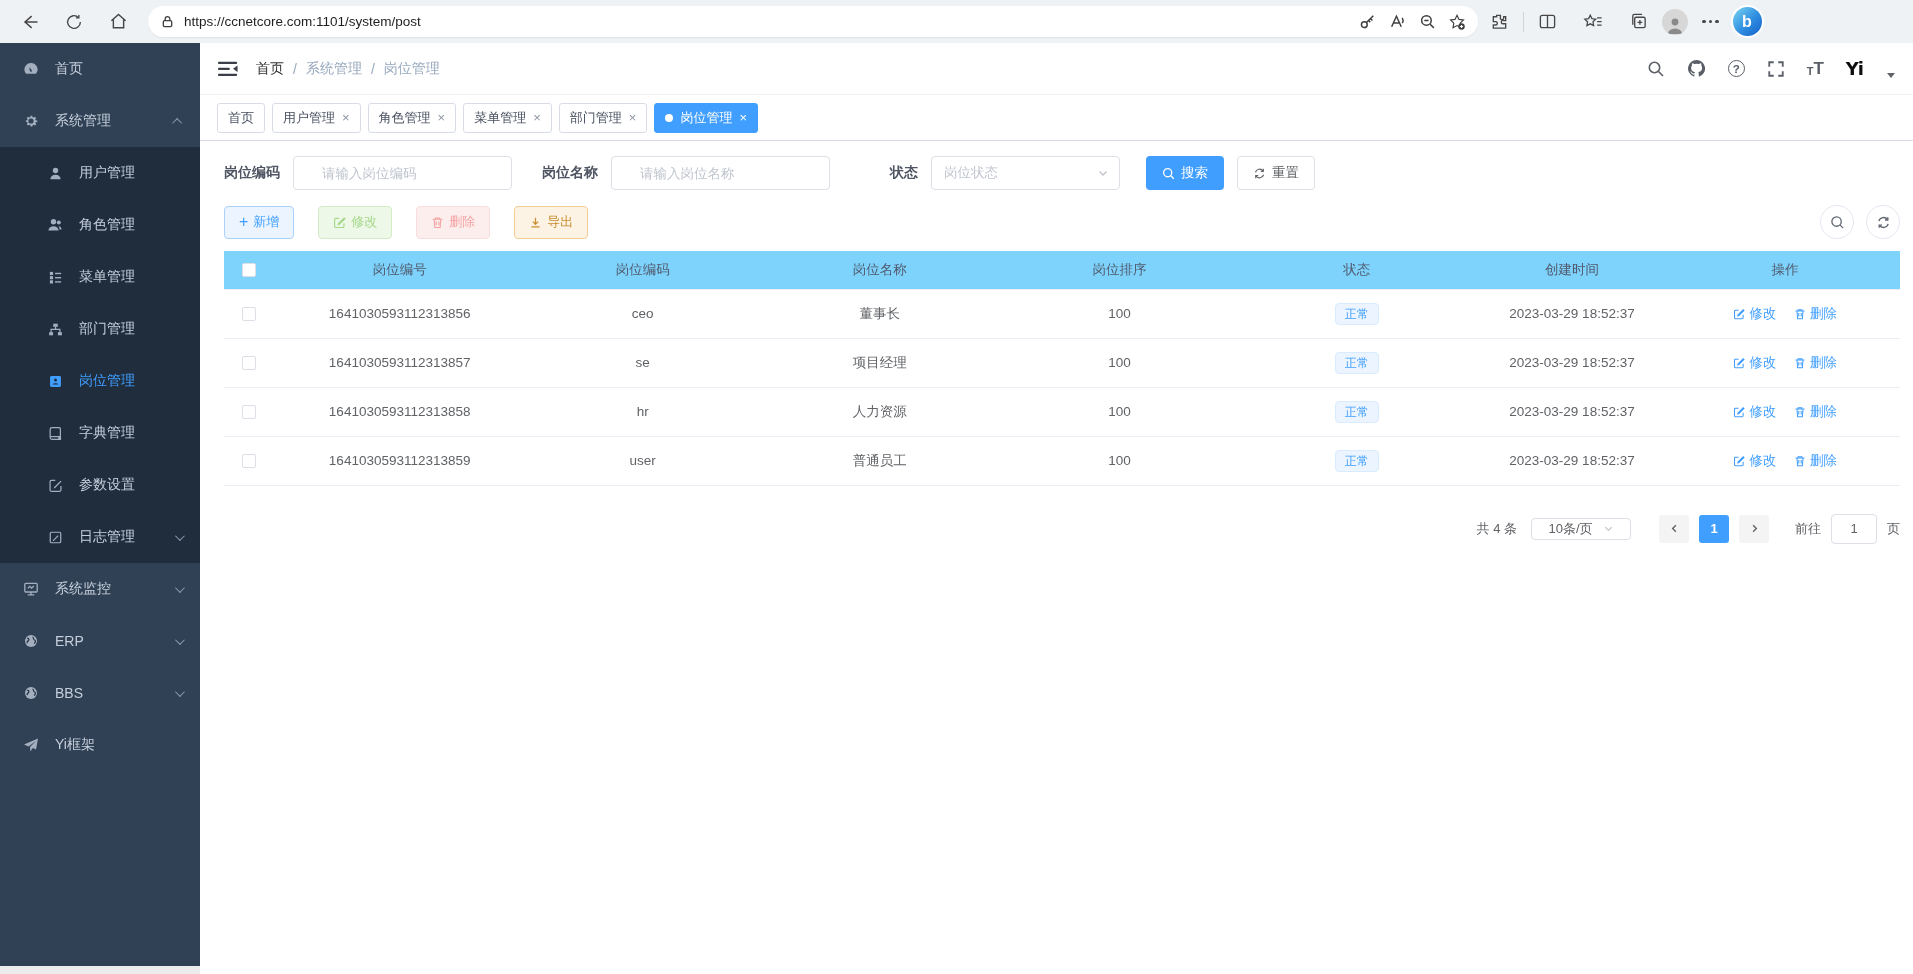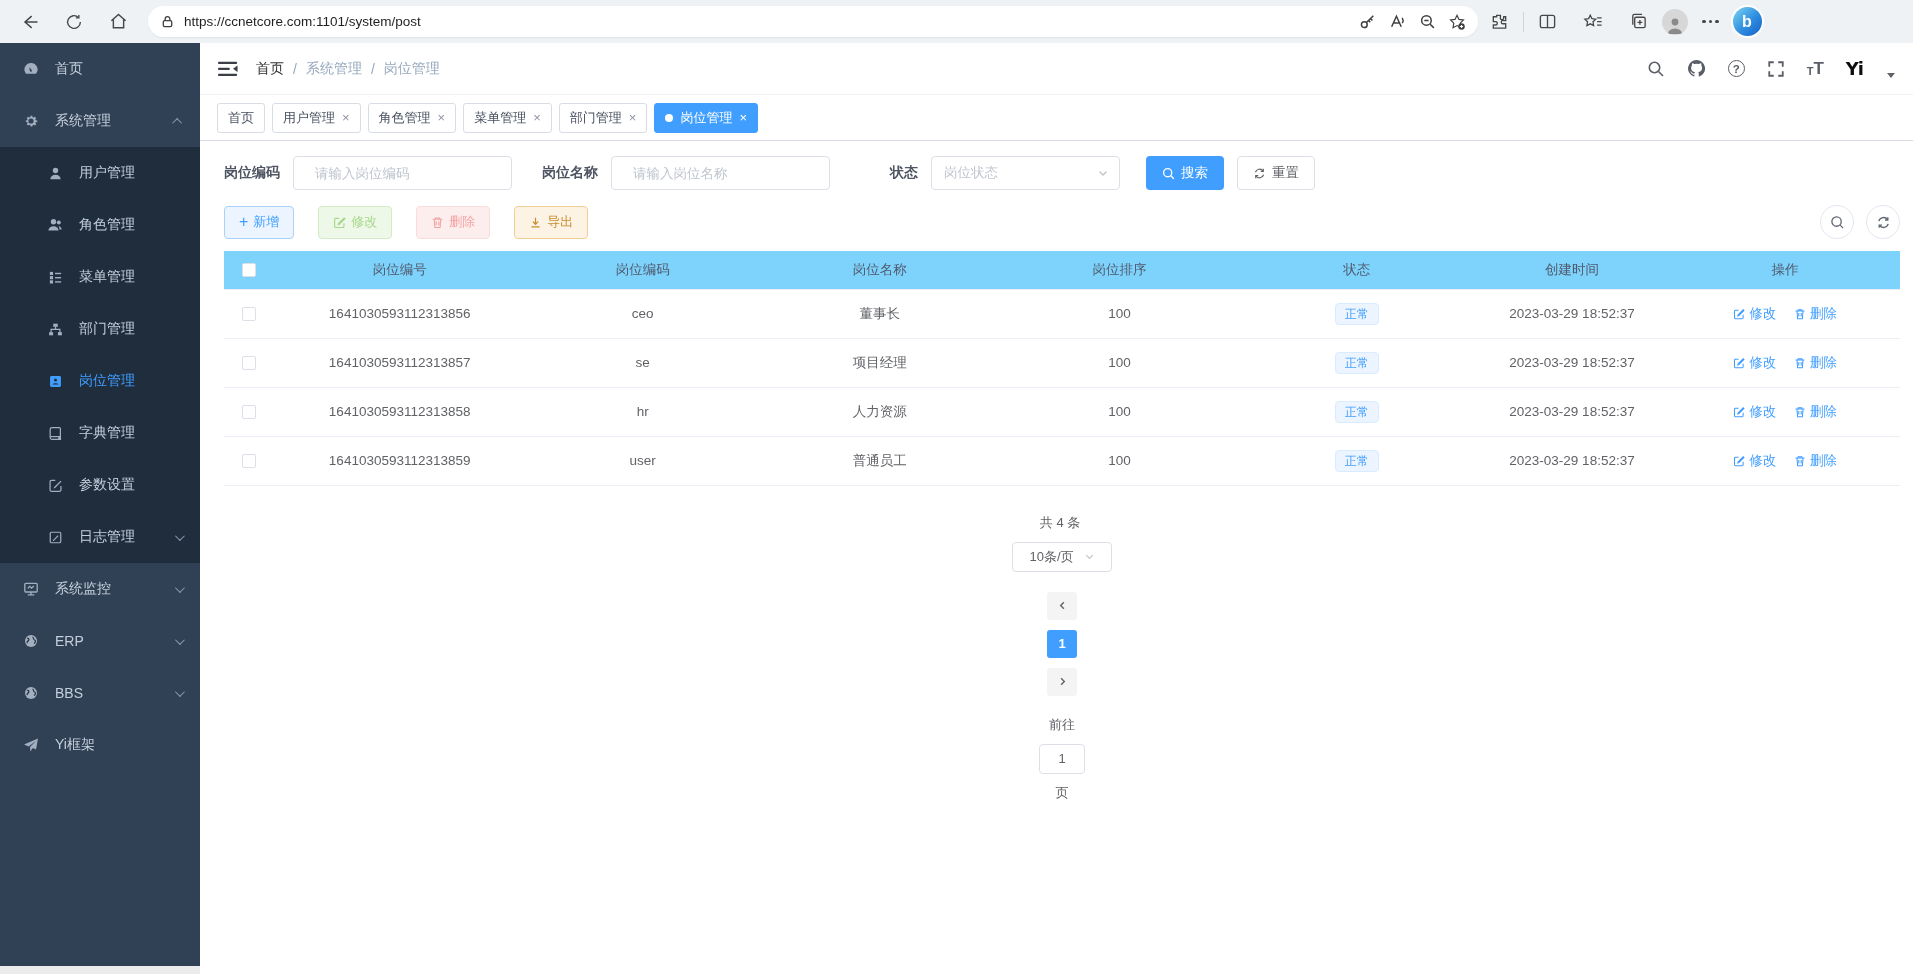--- a/index.html
+++ b/index.html
@@ -62,21 +62,21 @@
   .tag .x { font-size:13px; color:#8c93a1; line-height:1; }
   .tag.active { background:#409eff; border-color:#409eff; color:#fff; }
   .tag.active .x { color:#fff; }
   .tag .dot { width:8px; height:8px; border-radius:50%; background:#fff; }
 
   
   .content { flex:1; padding:14px 13px 0 24px; }
 
   .filter-row { display:flex; align-items:center; height:36px; font-size:14px; }
   .flabel { font-weight:bold; color:#4f5562; margin-right:13px; white-space:nowrap; }
-  .tinput { width:219px; height:34px; border:1px solid #dcdfe6; border-radius:4px; padding:0 21px; font-size:13.5px; color:#606266; font-family:inherit; outline:none; }
+  .tinput { width:219px; height:34px; border:1px solid #dcdfe6; border-radius:4px; padding:0 28px; font-size:13.5px; color:#606266; font-family:inherit; outline:none; }
   .tinput::placeholder { color:#bfc4cd; }
   .gap1 { width:30px; } .gap2 { width:60px; } .gap3 { width:26px; }
   .fselect { width:189px; height:34px; border:1px solid #dcdfe6; border-radius:4px; padding:0 10px 0 12px; display:flex; align-items:center; font-size:13.5px; color:#bfc4cd; cursor:pointer; }
   .fselect .sel-chev { margin-left:auto; color:#c0c4cc; }
   .btn { height:34px; border-radius:4px; display:inline-flex; align-items:center; justify-content:center; gap:6px; font-size:13.5px; cursor:pointer; border:1px solid transparent; padding:0 15px; white-space:nowrap; }
   .btn-primary { background:#409eff; color:#fff; }
   .btn-plain { background:#fff; border-color:#dcdfe6; color:#606266; }
 
   .toolbar-row { display:flex; align-items:center; margin-top:14px; height:34px; }
   .btn-sm { height:33px; padding:0 14px; font-size:13px; gap:5px; }
@@ -92,23 +92,23 @@
   
   table.grid { width:100%; border-collapse:collapse; table-layout:fixed; margin-top:12px; font-size:13.5px; }
   .grid th { background:#7dd3fc; height:38px; font-weight:normal; color:#515a6e; border-bottom:1px solid #ebeef5; text-align:center; }
   .grid td { height:49px; color:#606266; border-bottom:1px solid #ebeef5; text-align:center; }
   .cbx { display:inline-block; width:14px; height:14px; border:1px solid #dcdfe6; border-radius:2px; background:#fff; vertical-align:middle; cursor:pointer; }
   .tag-status { display:inline-block; padding:4px 9px; background:#ecf5ff; border:1px solid #d9ecff; border-radius:4px; color:#409eff; font-size:12px; line-height:1; }
   .op-link { display:inline-flex; align-items:center; gap:4px; color:#409eff; cursor:pointer; }
   .op-link + .op-link { margin-left:14px; }
 
   
-  .pager-row { display:flex; align-items:center; justify-content:flex-end; margin-top:28px; gap:10px; font-size:13px; color:#606266;flex-direction:column; }
+  .pager-row { display:flex; align-items:center; justify-content:flex-end; margin-top:28px; gap:10px; font-size:13px; color:#606266; }
   .pg-total { margin-right:4px; }
-  .pg-select { width:100px; height:30px; border:1px solid #dcdfe6; border-radius:4px; display:flex; align-items:center; justify-content:center; gap:10px; color:#606266; cursor:pointer;text-align:right; }
+  .pg-select { width:100px; height:22px; border:1px solid #dcdfe6; border-radius:4px; display:flex; align-items:center; justify-content:center; gap:10px; color:#606266; cursor:pointer;text-align:right; }
   .pg-btn { width:30px; height:28px; background:#f4f4f5; border-radius:3px; display:flex; align-items:center; justify-content:center; color:#606266; cursor:pointer; }
   .pg-btn.cur { background:#409eff; color:#fff; font-weight:bold; }
   .pg-goto-input { width:46px; height:30px; border:1px solid #dcdfe6; border-radius:4px; text-align:center; font-size:13px; color:#606266; outline:none; font-family:inherit; }
 </style>
 </head>
 <body>
 
 <div class="browser">
   <div class="b-btn">
     <svg width="20" height="20" viewBox="0 0 24 24" fill="none" stroke="currentColor" stroke-width="1.8">

